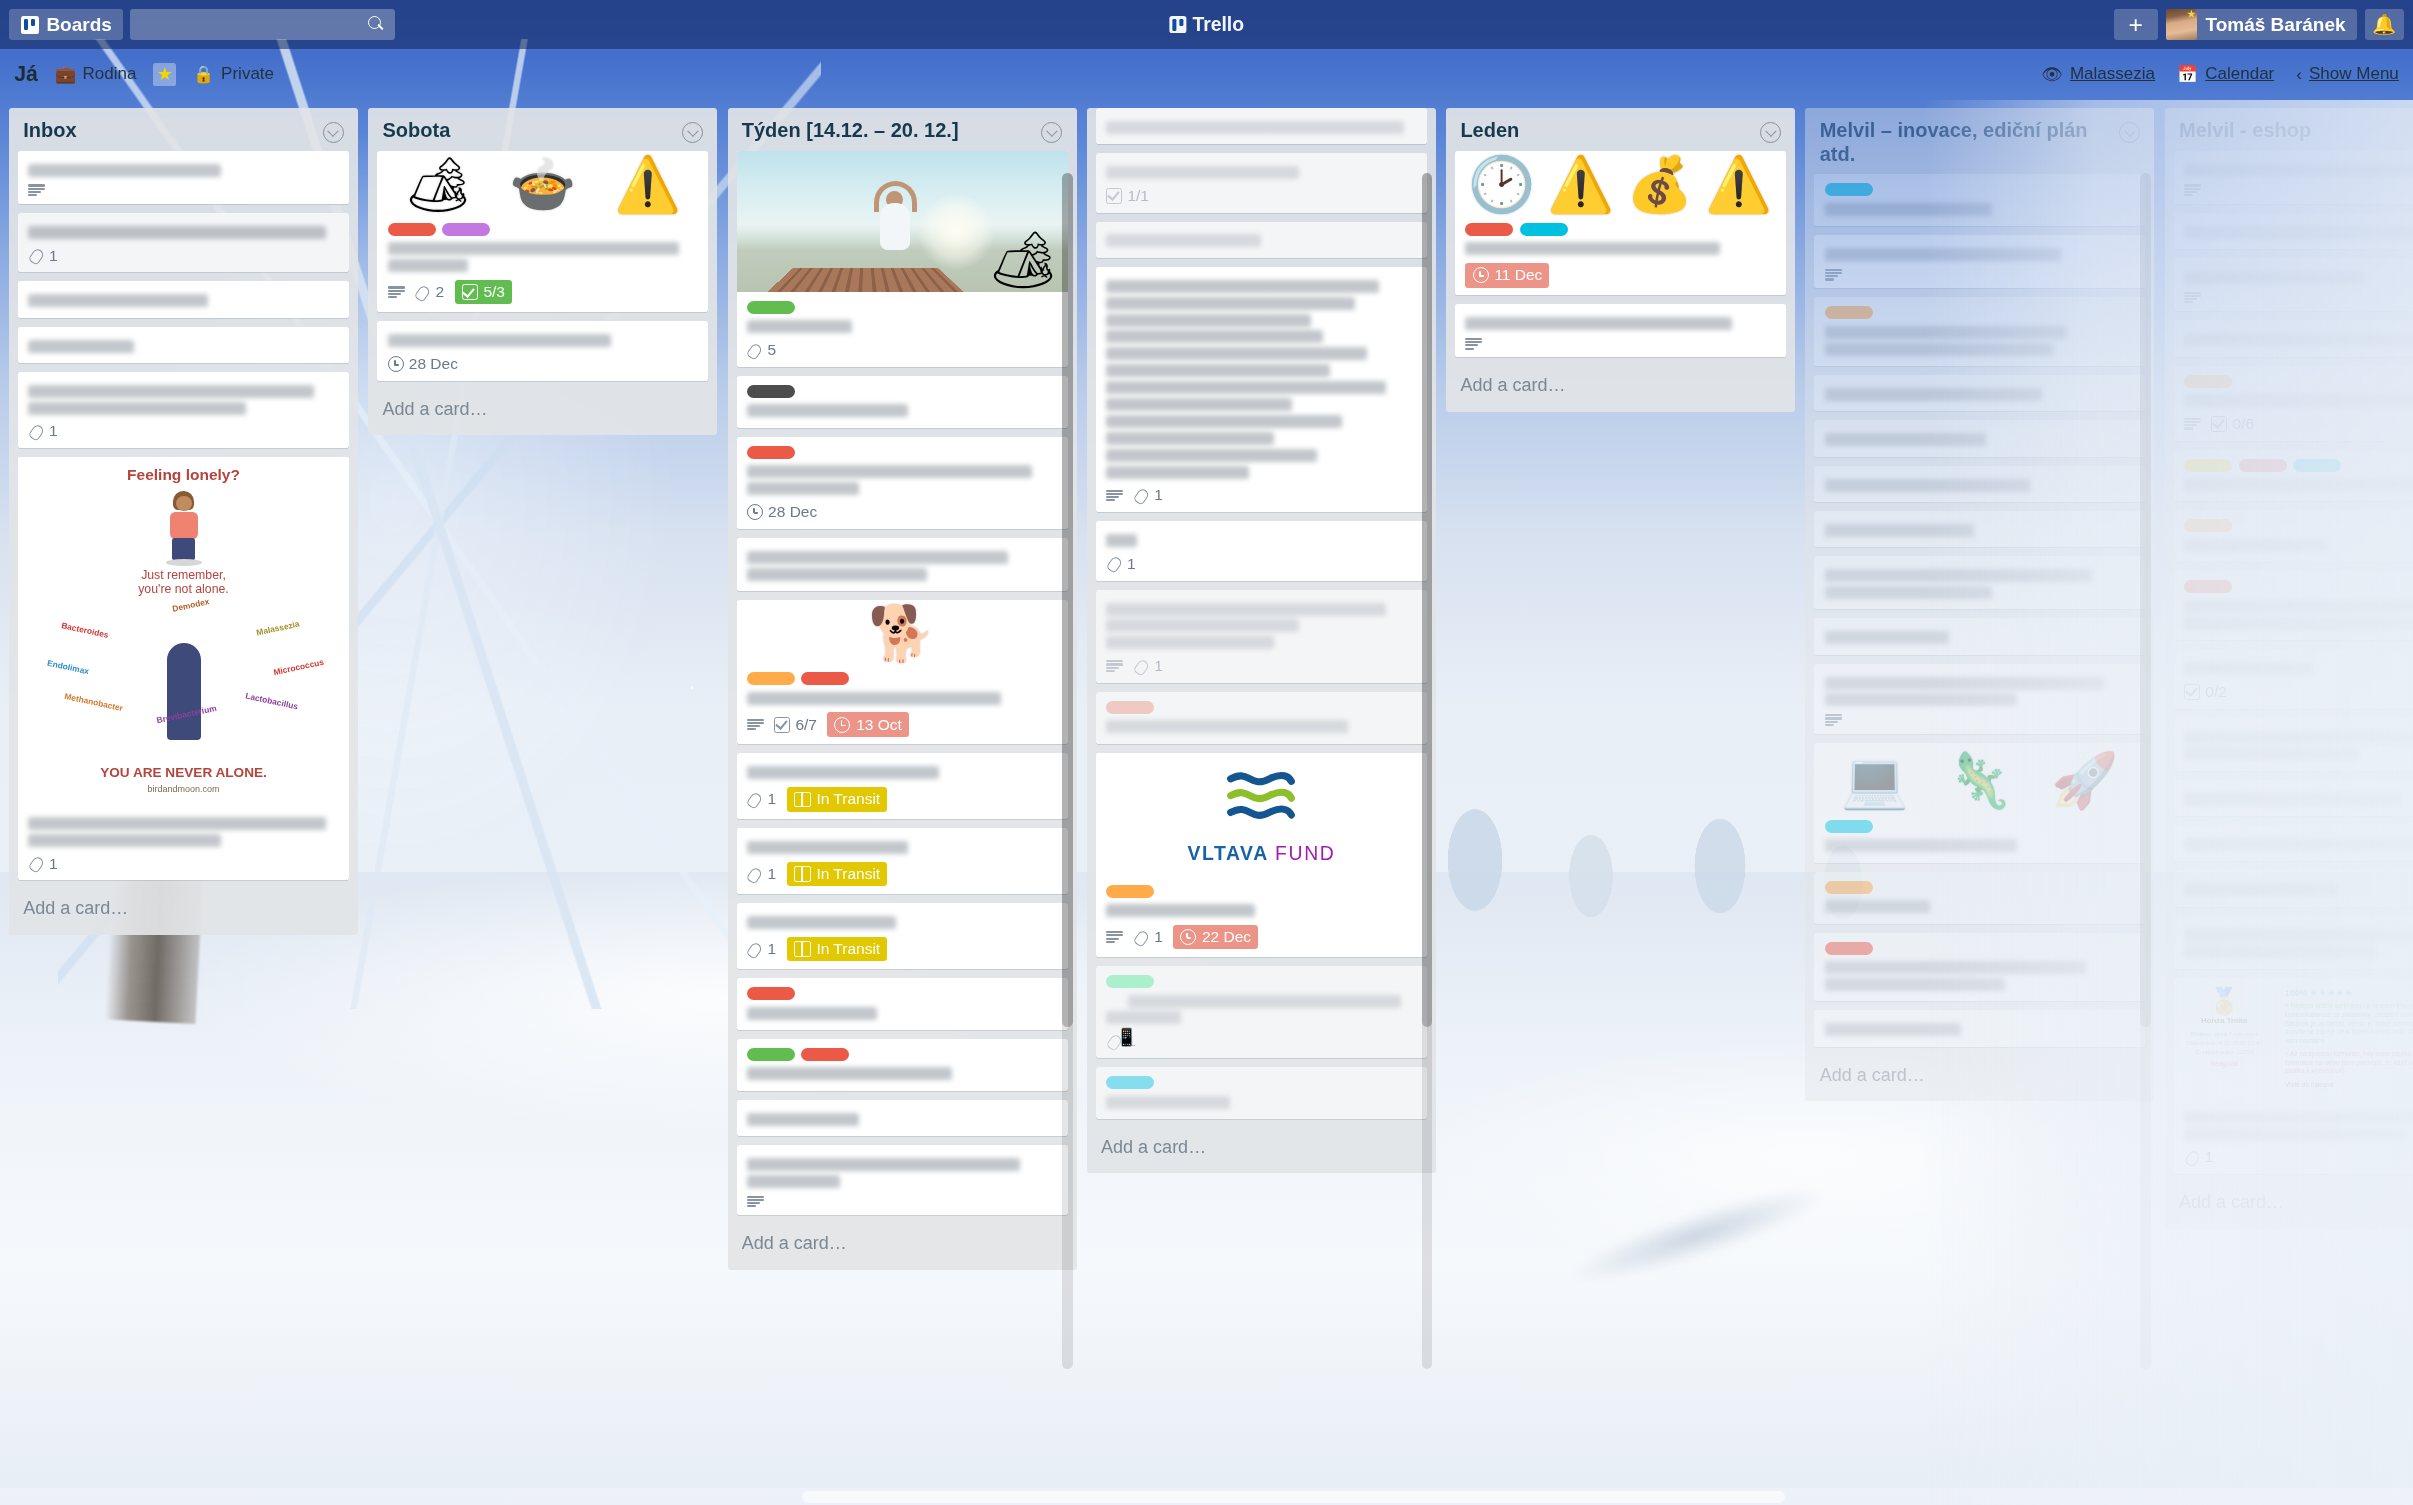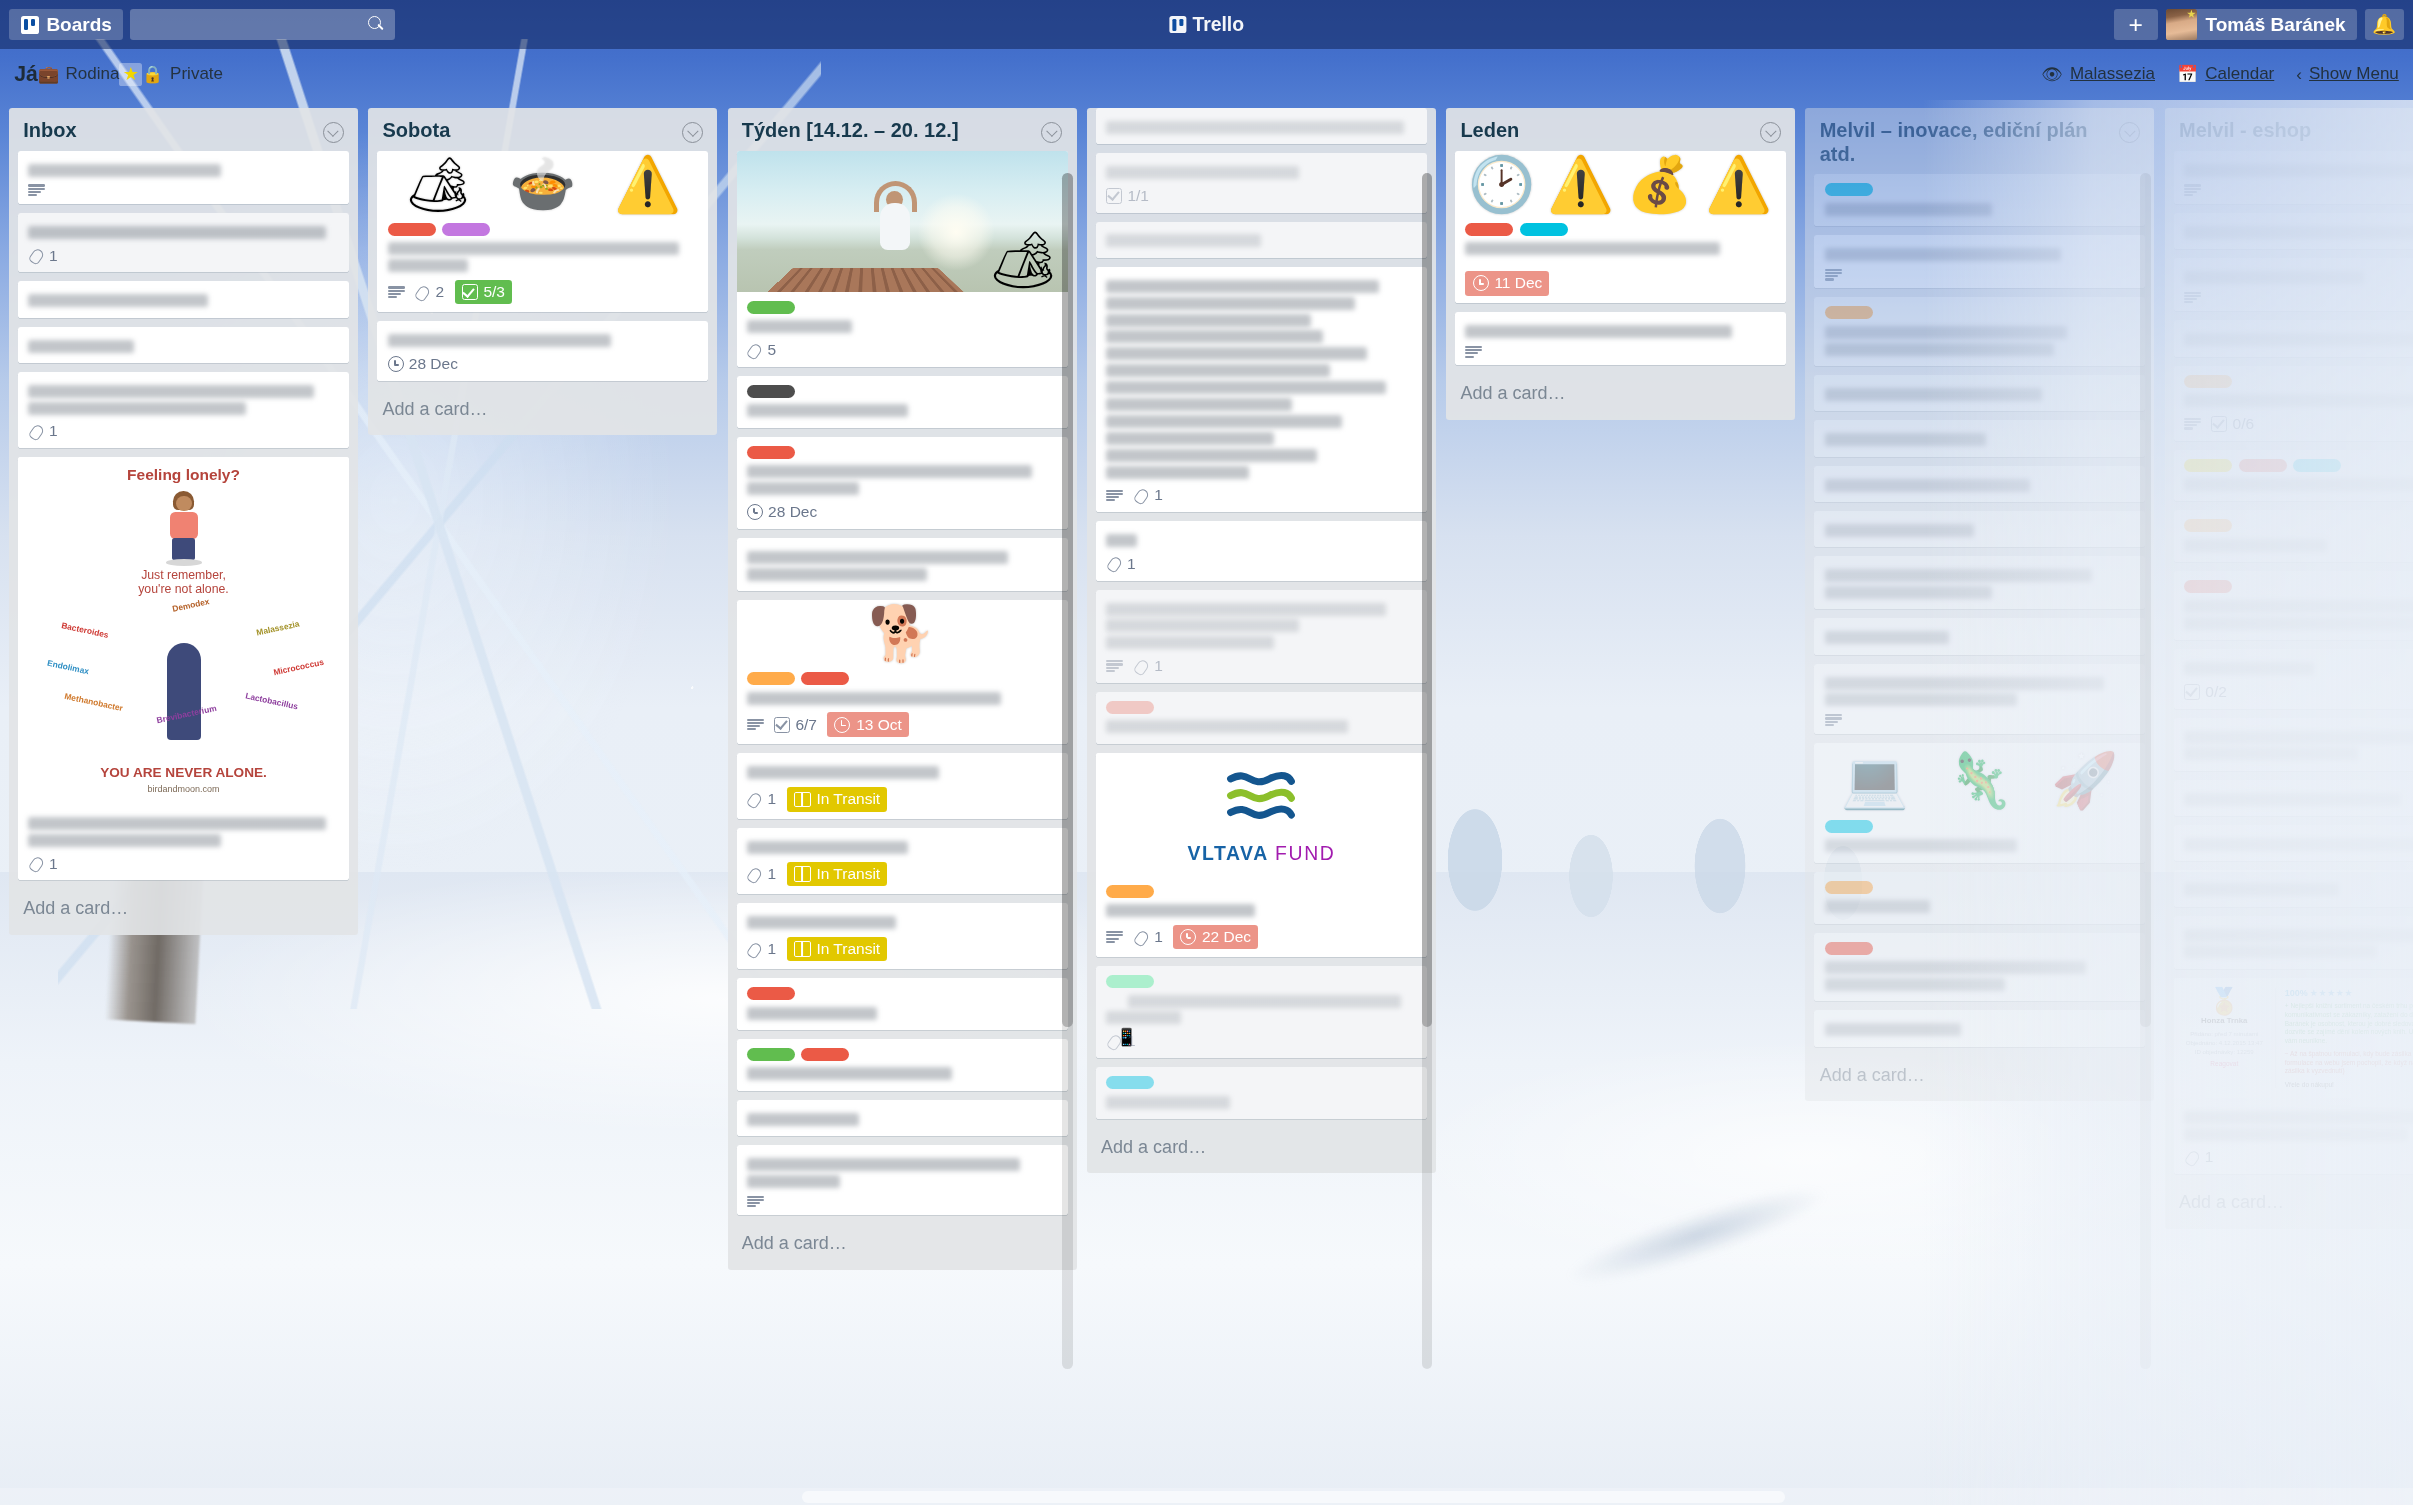--- a/index.html
+++ b/index.html
@@ -123,21 +123,21 @@
   }
   .tb-bell {
     width:39px; height:31px; background: rgba(255,255,255,.22); border-radius:3.2px;
     display:flex; align-items:center; justify-content:center; cursor:pointer;
   }
   .bell-glyph { color:#fff; font-size:19.4px; line-height:1; }
 
   
   .boardbar {
     position:absolute; left:0; top:49px; width:2413px; height:50px;
-    display:flex; align-items:center; padding:0 14.2px; z-index:40;
+    display:flex; align-items:center; padding:0 14.2px; gap:17px; z-index:40;
     color:#22313f;
   }
   .bb-title { font-size:21.3px; font-weight:bold; color:#1d2b38; }
   .bb-item { display:flex; align-items:center; gap:6.5px; font-size:17px; color:#243240; cursor:pointer; }
   .bb-star { width:23px; height:23px; background: rgba(255,255,255,.35); border-radius:2.6px; display:flex;align-items:center;justify-content:center; }
   .star-glyph { color:#f2d600; font-size:18px; line-height:1; }
   .bb-right { margin-left:auto; display:flex; align-items:center; gap:22px; }
   .bb-link { display:flex; align-items:center; gap:7.1px; font-size:17px; cursor:pointer; color:#22313f; }
   .bb-link span.lbl { text-decoration: underline; }
   .gly { font-size:17px; line-height:1; }
@@ -878,21 +878,21 @@
           </div>
           <div class="inner">
             <div class="labels">
               <div class="label" style="background: rgb(235, 90, 70);"></div>
               <div class="label" style="background: rgb(0, 194, 224);"></div>
             </div>
             <div>
               <div class="redact l" style="width: 82%;"></div>
             </div>
             <div class="badges">
-              <span class="badge-pill" style="background: rgb(236, 148, 136); margin-top: 8px;">
+              <span class="badge-pill" style="background: rgb(236, 148, 136);">
                 <span class="icon-clock"></span>
                 <span>11 Dec</span>
               </span>
             </div>
           </div>
         </div>
         <div class="card">
           <div>
             <div class="redact l" style="width: 86%;"></div>
           </div>

